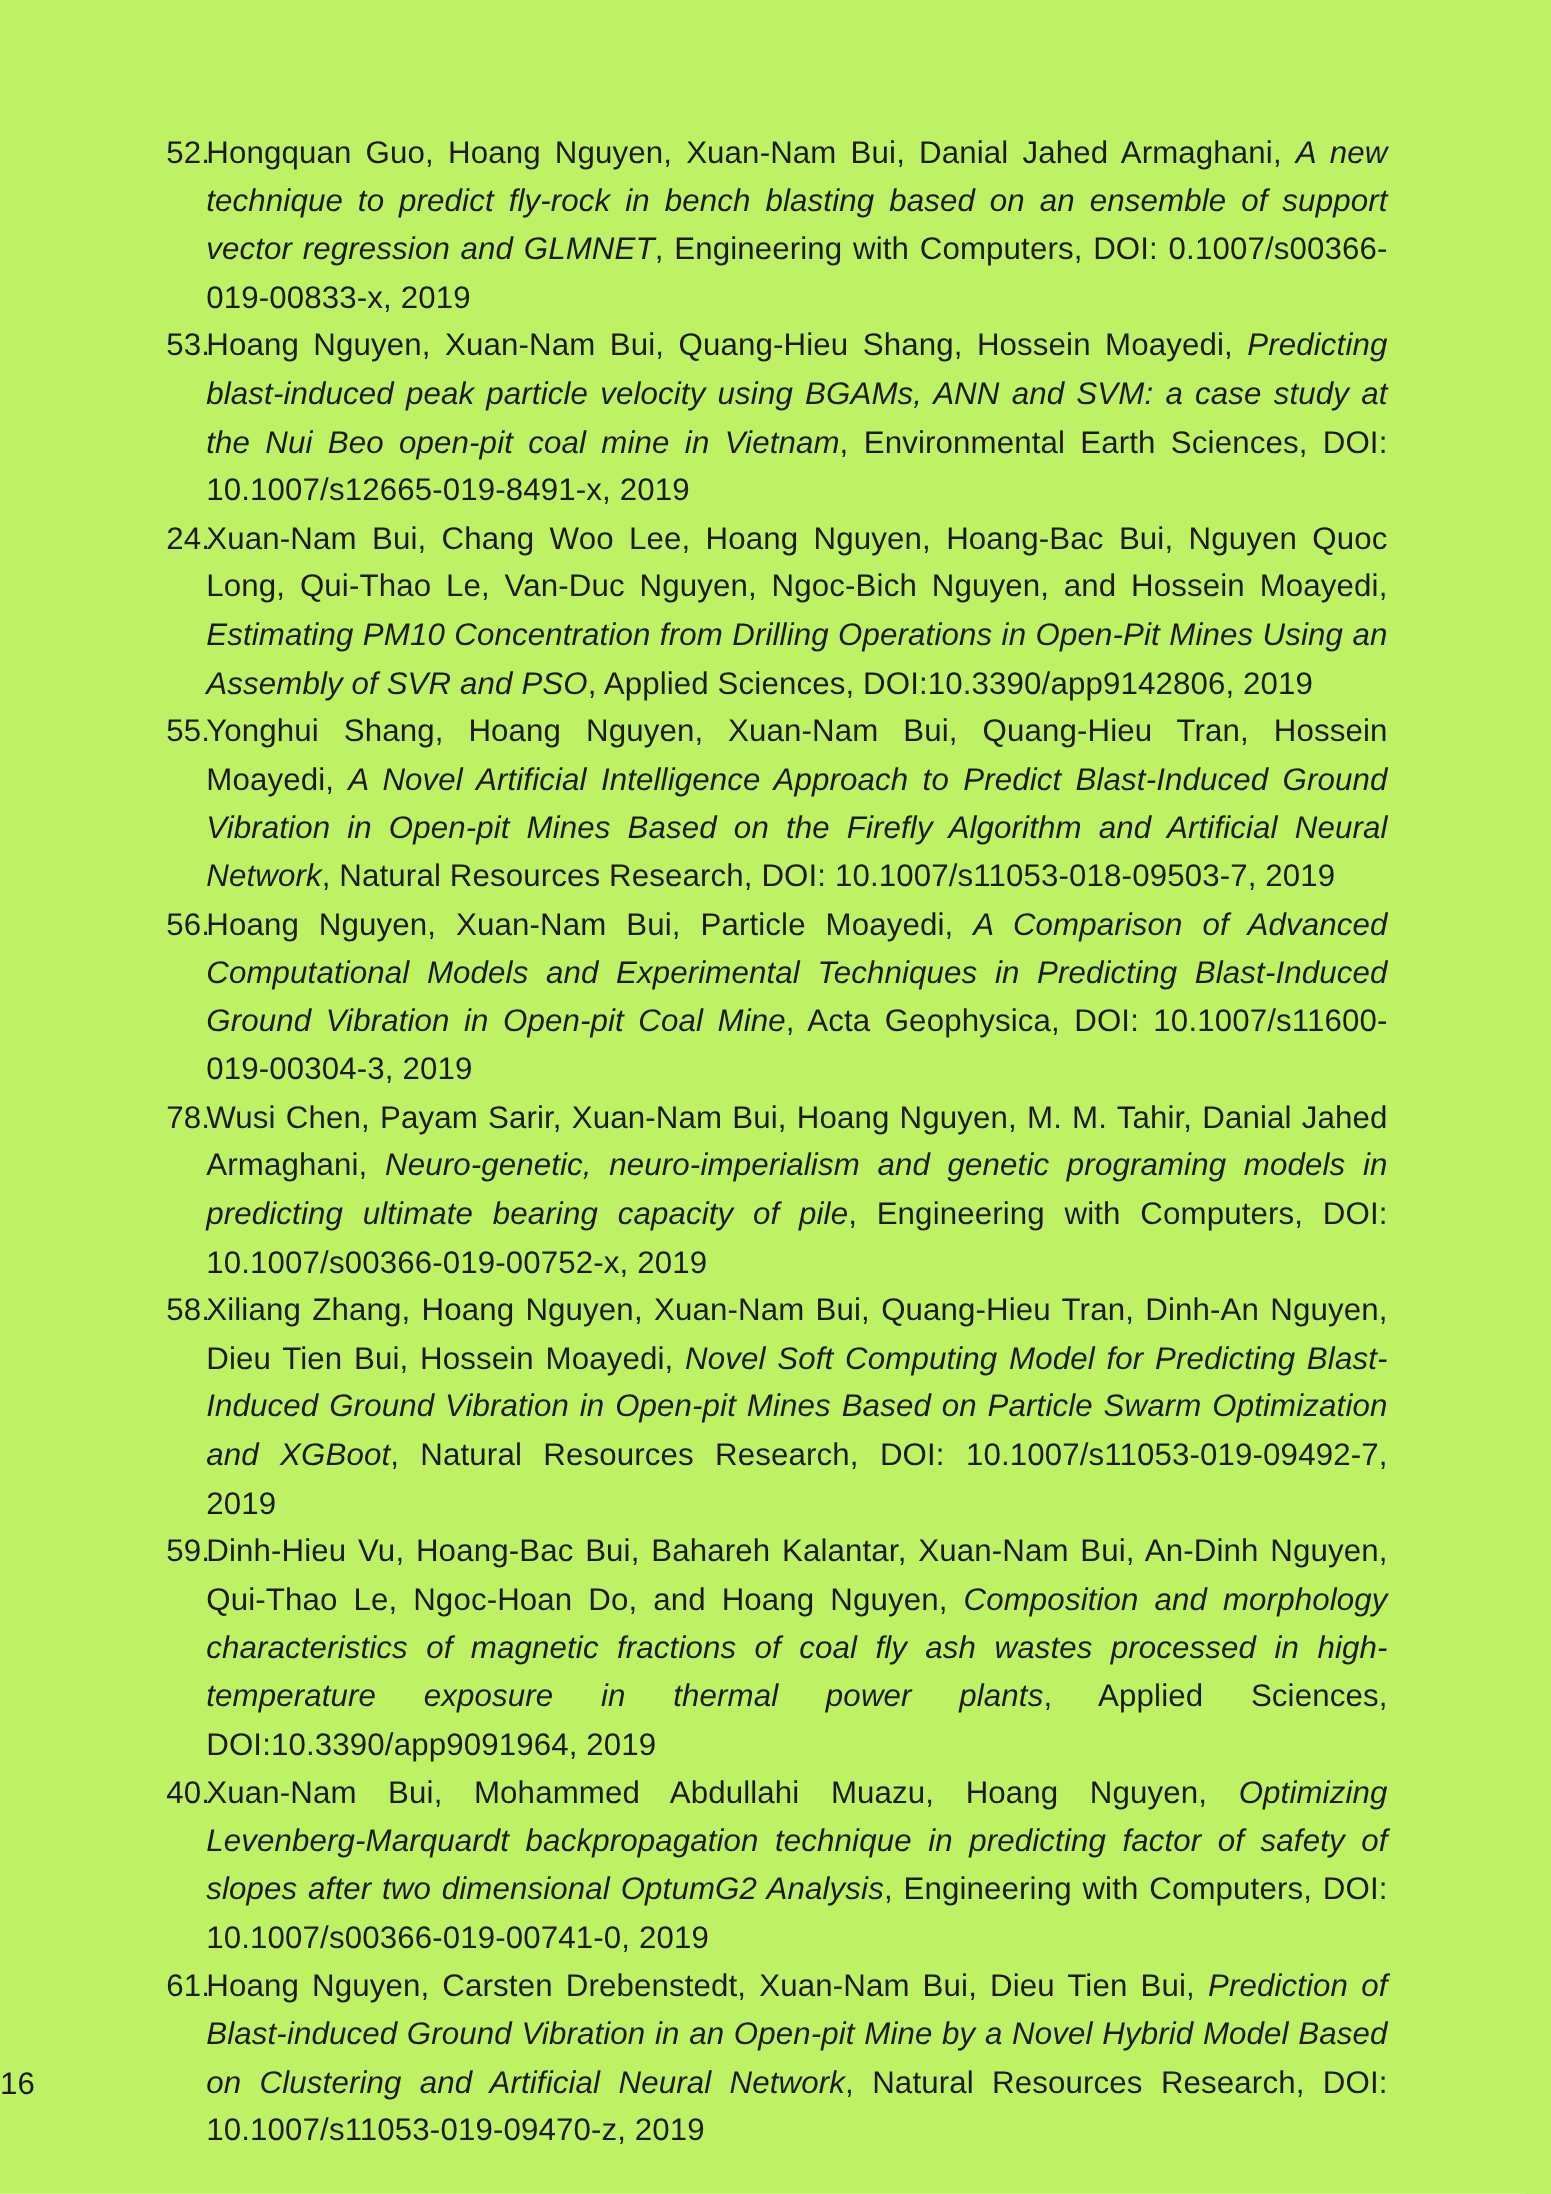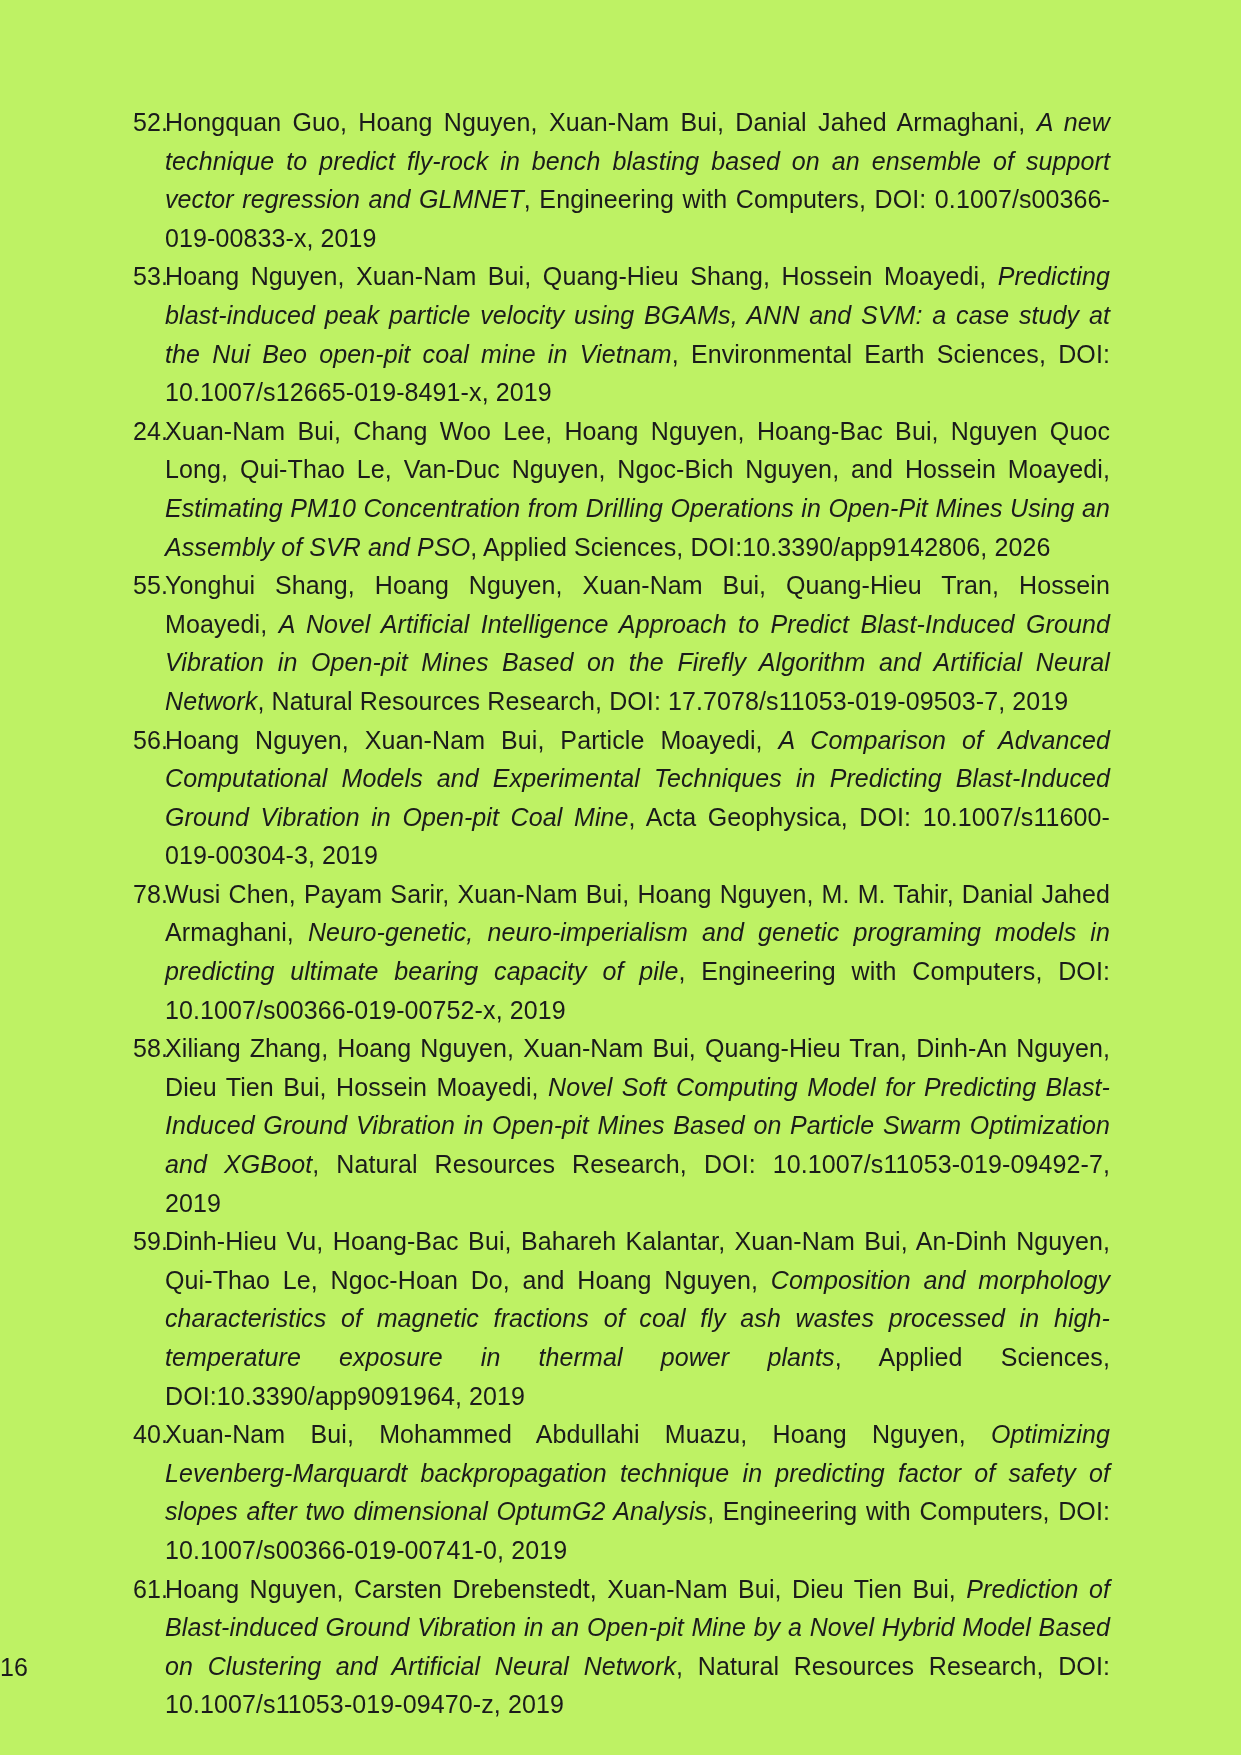--- a/index.html
+++ b/index.html
@@ -67,26 +67,26 @@
       <span>Hongquan Guo, Hoang Nguyen, Xuan-Nam Bui, Danial Jahed Armaghani, </span><span class="title">A new technique to predict fly-rock in bench blasting based on an ensemble of support vector regression and GLMNET</span><span>, Engineering with Computers, DOI: 0.1007/s00366-019-00833-x, 2019</span>
     </div>
 
     <div class="ref">
       <span class="num">53.</span>
       <span>Hoang Nguyen, Xuan-Nam Bui, Quang-Hieu Shang, Hossein Moayedi, </span><span class="title">Predicting blast-induced peak particle velocity using BGAMs, ANN and SVM: a case study at the Nui Beo open-pit coal mine in Vietnam</span><span>, Environmental Earth Sciences, DOI: 10.1007/s12665-019-8491-x, 2019</span>
     </div>
 
     <div class="ref">
       <span class="num">24.</span>
-      <span>Xuan-Nam Bui, Chang Woo Lee, Hoang Nguyen, Hoang-Bac Bui, Nguyen Quoc Long, Qui-Thao Le, Van-Duc Nguyen, Ngoc-Bich Nguyen, and Hossein Moayedi, </span><span class="title">Estimating PM10 Concentration from Drilling Operations in Open-Pit Mines Using an Assembly of SVR and PSO</span><span>, Applied Sciences, DOI:10.3390/app9142806, 2026</span>
+      <span>Xuan-Nam Bui, Chang Woo Lee, Hoang Nguyen, Hoang-Bac Bui, Nguyen Quoc Long, Qui-Thao Le, Van-Duc Nguyen, Ngoc-Bich Nguyen, and Hossein Moayedi, </span><span class="title">Estimating PM10 Concentration from Drilling Operations in Open-Pit Mines Using an Assembly of SVR and PSO</span><span>, Applied Sciences, DOI:10.3390/app9142806, 2019</span>
     </div>
 
     <div class="ref">
       <span class="num">55.</span>
-      <span>Yonghui Shang, Hoang Nguyen, Xuan-Nam Bui, Quang-Hieu Tran, Hossein Moayedi, </span><span class="title">A Novel Artificial Intelligence Approach to Predict Blast-Induced Ground Vibration in Open-pit Mines Based on the Firefly Algorithm and Artificial Neural Network</span><span>, Natural Resources Research, DOI: 17.7078/s11053-019-09503-7, 2019</span>
+      <span>Yonghui Shang, Hoang Nguyen, Xuan-Nam Bui, Quang-Hieu Tran, Hossein Moayedi, </span><span class="title">A Novel Artificial Intelligence Approach to Predict Blast-Induced Ground Vibration in Open-pit Mines Based on the Firefly Algorithm and Artificial Neural Network</span><span>, Natural Resources Research, DOI: 10.1007/s11053-018-09503-7, 2019</span>
     </div>
 
     <div class="ref">
       <span class="num">56.</span>
       <span>Hoang Nguyen, Xuan-Nam Bui, Particle Moayedi, </span><span class="title">A Comparison of Advanced Computational Models and Experimental Techniques in Predicting Blast-Induced Ground Vibration in Open-pit Coal Mine</span><span>, Acta Geophysica, DOI: 10.1007/s11600-019-00304-3, 2019</span>
     </div>
 
     <div class="ref">
       <span class="num">78.</span>
       <span>Wusi Chen, Payam Sarir, Xuan-Nam Bui, Hoang Nguyen, M. M. Tahir, Danial Jahed Armaghani, </span><span class="title">Neuro-genetic, neuro-imperialism and genetic programing models in predicting ultimate bearing capacity of pile</span><span>, Engineering with Computers, DOI: 10.1007/s00366-019-00752-x, 2019</span>

